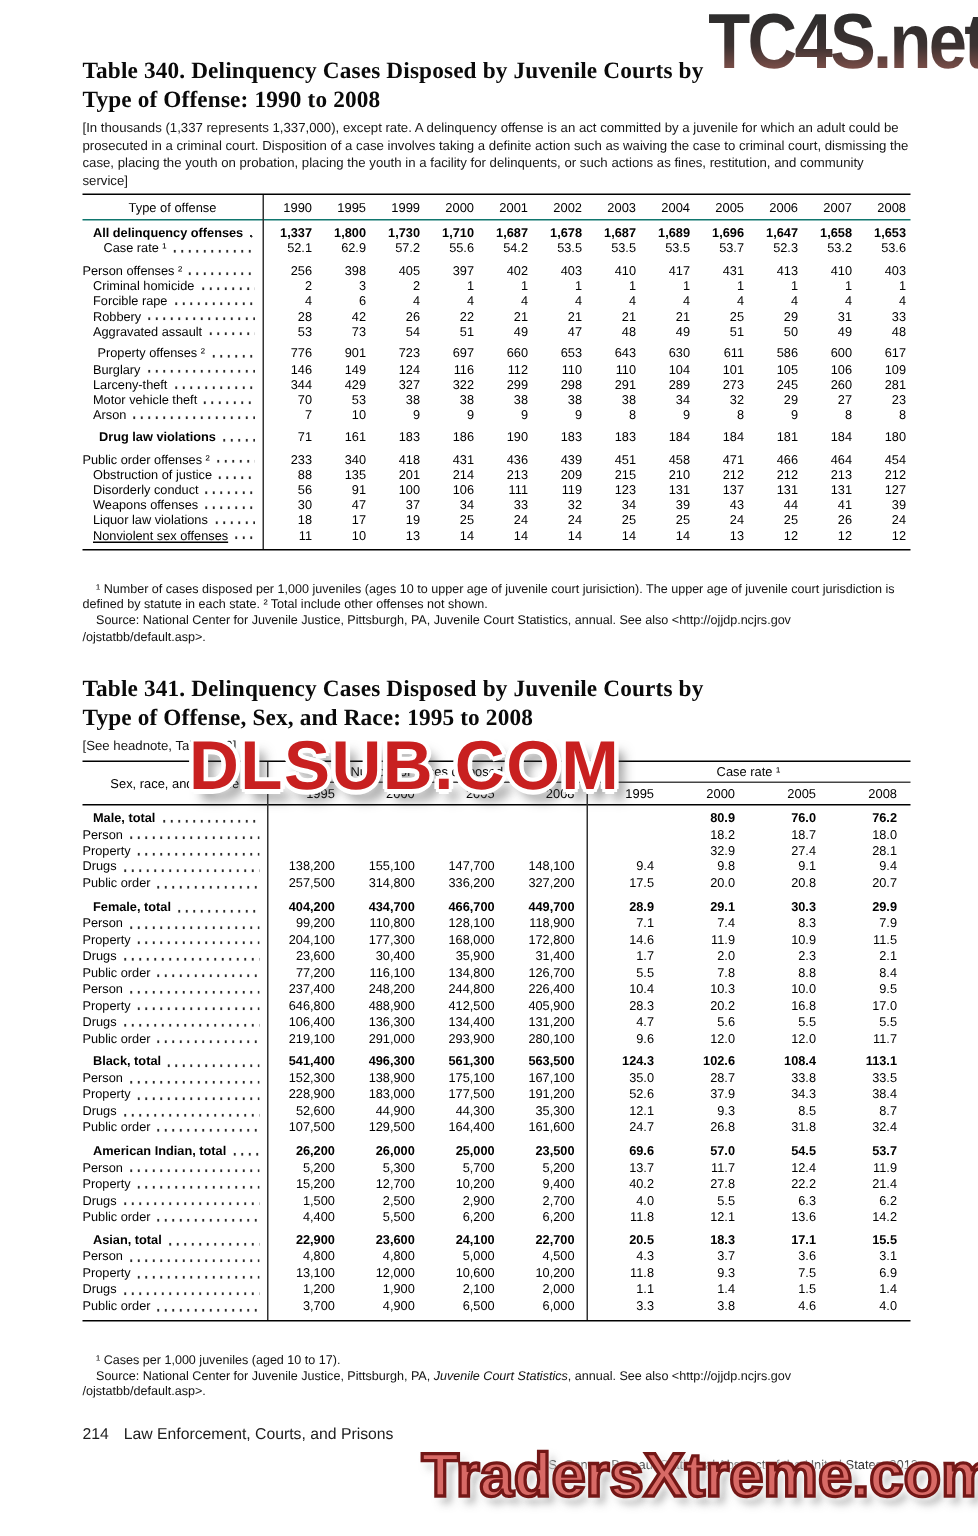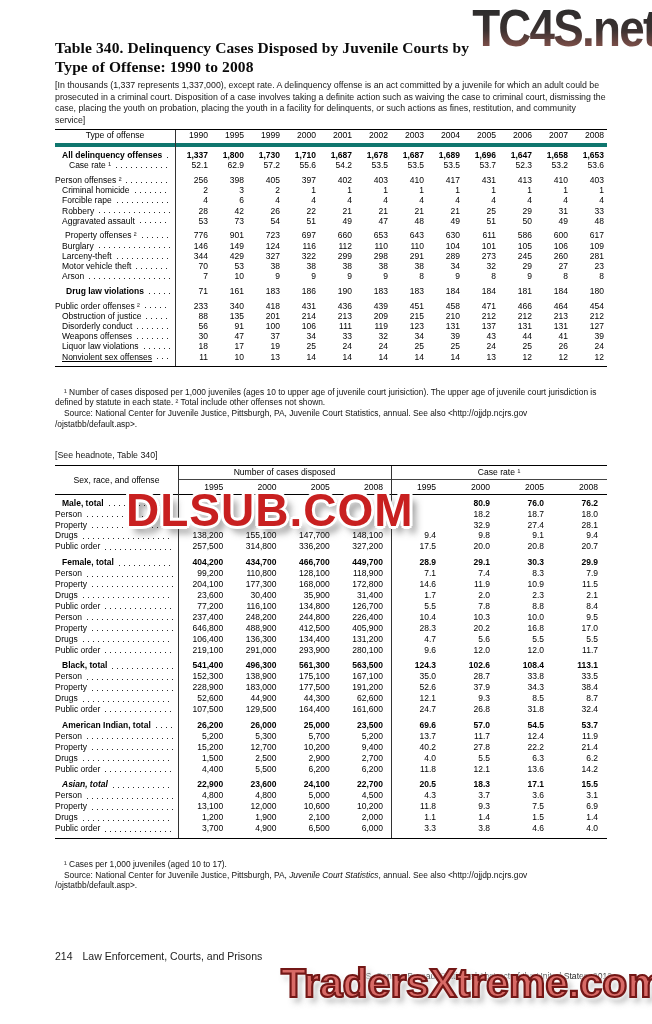--- a/index.html
+++ b/index.html
@@ -15,21 +15,21 @@
     font-family:"Liberation Serif", serif; font-weight:700;
     font-size:15.5px; line-height:19px; letter-spacing:.1px; color:#0a0a0a;
   }
   .headnote{ font-size:8.8px; line-height:11.5px; color:#161616; margin-top:4px; }
 
   
   .tbl{ position:relative; border-top:1.7px solid #000; border-bottom:1.4px solid #000; margin-top:3px; }
   .vline{ position:absolute; top:0; bottom:0; width:1px; background:#333; }
 
   
-  .t340 .thead{ display:flex; border-bottom:4px solid #0f766e; height:17px; font-size:8.6px; }
+  .t340 .thead{ display:flex; border-bottom:1px solid #0f766e; height:17px; align-items:center; font-size:8.6px; }
   .t340 .stub-h{ width:120px; text-align:center; }
   .t340 .c{ width:36px; text-align:right; padding-right:3px; }
   .t340 .tbody{ padding:3px 0 4px 0; font-size:8.5px; }
   .t340 .row{ display:flex; line-height:10.2px; }
   .t340 .row.gap{ margin-top:4.5px; }
   .t340 .stub{ width:120px; display:flex; padding-right:3px; }
 
   
   .t341 .thead{ display:flex; border-bottom:1px solid #000; font-size:8.6px; }
   .t341 .stub-h{ width:123px; display:flex; align-items:center; justify-content:center; }
@@ -470,20 +470,24 @@
           </div>
       </div>
 
       <div class="fnblock">
         <p>¹ Number of cases disposed per 1,000 juveniles (ages 10 to upper age of juvenile court jurisiction). The upper age of juvenile court jurisdiction is defined by statute in each state. ² Total include other offenses not shown.</p>
         <p>Source: National Center for Juvenile Justice, Pittsburgh, PA, Juvenile Court Statistics, annual. See also &lt;http://ojjdp.ncjrs.gov /ojstatbb/default.asp&gt;.</p>
       </div>
     </section>
 
     <section class="sect341">
+      <div class="tbl-title">
+        <span style="display:block">Table 341. Delinquency Cases Disposed by Juvenile Courts by</span>
+        <span style="display:block">Type of Offense, Sex, and Race: 1995 to 2008</span>
+      </div>
       <p class="headnote">[See headnote, Table 340]</p>
 
       <div class="tbl t341">
         <div class="vline" style="left:123px"></div>
         <div class="vline" style="left:336px"></div>
         <div class="thead">
           <div class="stub-h">Sex, race, and offense</div>
           <div class="sec sec-cases">
             <div class="spanner">Number of cases disposed</div>
             <div class="yrs" id="t341-years-cases">
@@ -743,21 +747,21 @@
               <span class="c3">38.4</span>
             </div>
             <div class="row">
               <div class="stub">
                 <span class="lab" style="padding-left: 0px;">Drugs</span>
                 <span class="leader"></span>
               </div>
               <span class="c2">52,600</span>
               <span class="c2">44,900</span>
               <span class="c2">44,300</span>
-              <span class="c2">62,600</span>
+              <span class="c2">35,300</span>
               <span class="c3">12.1</span>
               <span class="c3">9.3</span>
               <span class="c3">8.5</span>
               <span class="c3">8.7</span>
             </div>
             <div class="row">
               <div class="stub">
                 <span class="lab" style="padding-left: 0px;">Public order</span>
                 <span class="leader"></span>
               </div>
@@ -835,21 +839,21 @@
               <span class="c2">5,500</span>
               <span class="c2">6,200</span>
               <span class="c2">6,200</span>
               <span class="c3">11.8</span>
               <span class="c3">12.1</span>
               <span class="c3">13.6</span>
               <span class="c3">14.2</span>
             </div>
             <div class="row gap bold">
               <div class="stub">
-                <span class="lab" style="padding-left: 7px; font-style: italic;">Asian, total</span>
+                <span class="lab" style="padding-left: 7px;">Asian, total</span>
                 <span class="leader"></span>
               </div>
               <span class="c2">22,900</span>
               <span class="c2">23,600</span>
               <span class="c2">24,100</span>
               <span class="c2">22,700</span>
               <span class="c3">20.5</span>
               <span class="c3">18.3</span>
               <span class="c3">17.1</span>
               <span class="c3">15.5</span>

